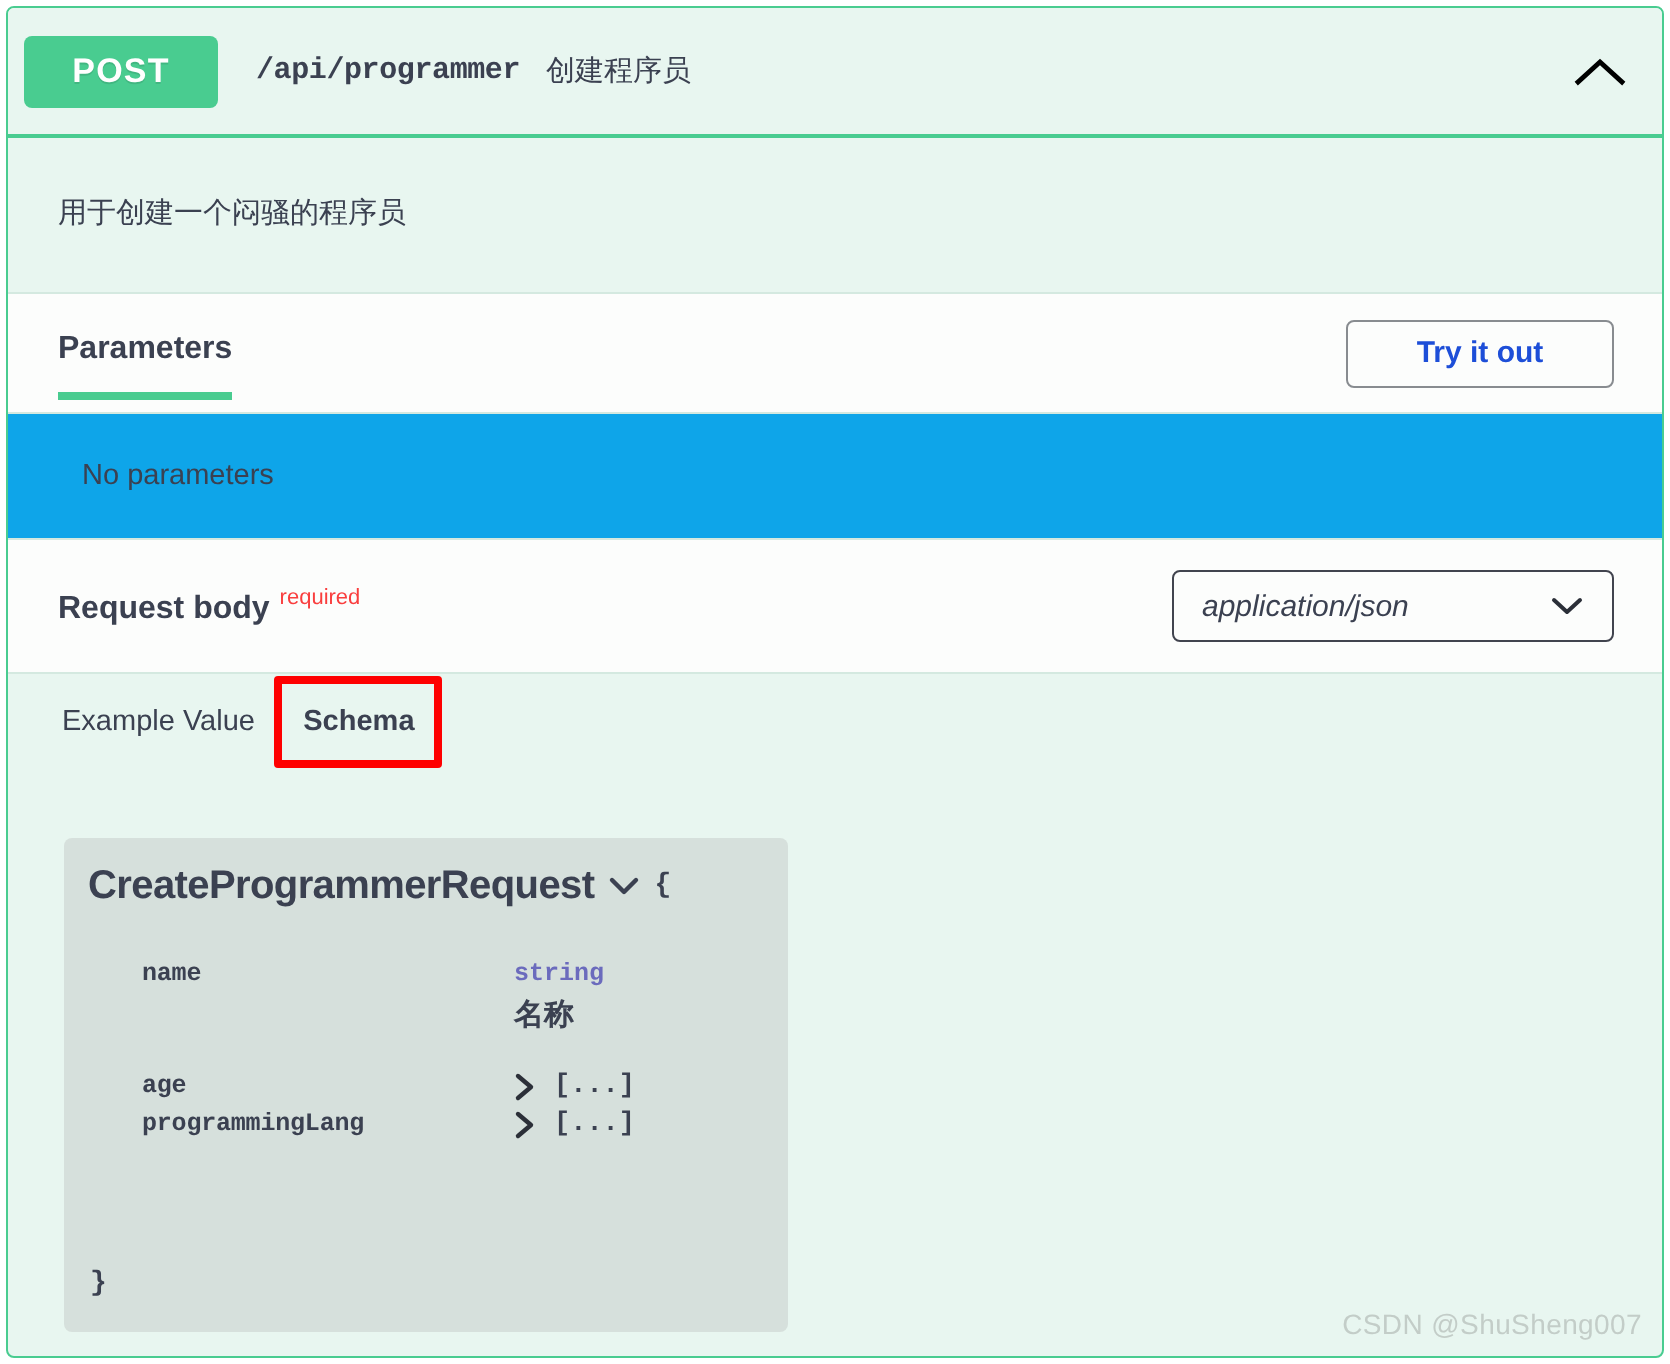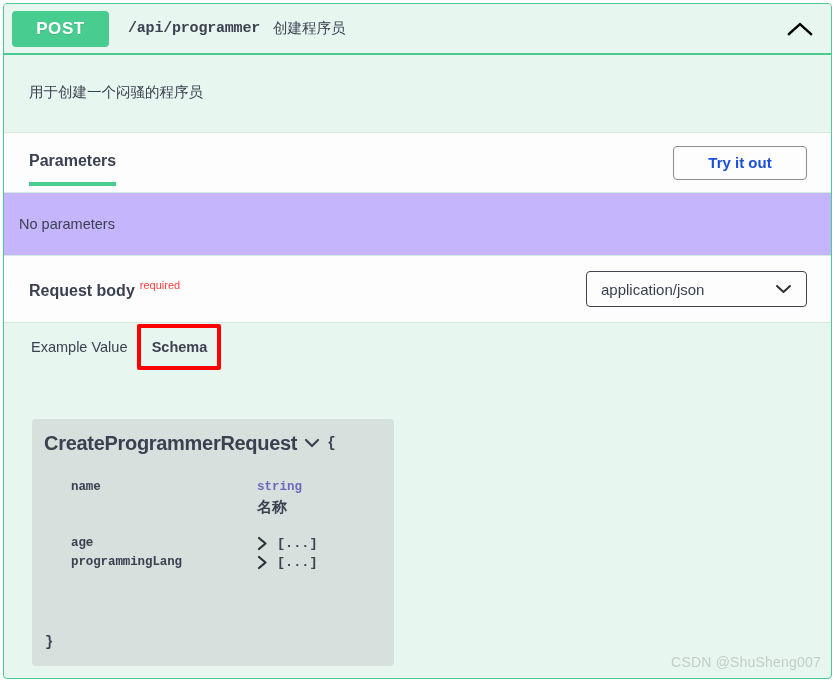--- a/index.html
+++ b/index.html
@@ -23,21 +23,21 @@
     box-sizing: border-box;
     background: #e8f6f0;
     border: 1px solid #49cc90;
     border-radius: 4px;
     overflow: hidden;
   }
 
   
   .opblock-summary {
     position: relative;
-    height: 51px;
+    height: 65px;
     display: flex;
     align-items: center;
     border-bottom: 2px solid #49cc90;
     background: #e8f6f0;
     padding: 0 10px 0 8px;
     box-sizing: border-box;
   }
   .method-badge {
     width: 97px;
     height: 36px;
@@ -131,25 +131,25 @@
     color: #1d4ed8;
     font-size: 15px;
     font-weight: bold;
     font-family: "Liberation Sans", sans-serif;
     cursor: pointer;
     padding: 0 14px;
   }
 
   
   .no-params {
-    background: #c4b5fd;
+    background: #0ea5e9;
     height: 62px;
     display: flex;
     align-items: center;
-    padding-left: 15px;
+    padding-left: 37px;
     font-size: 14.5px;
     color: #3b4151;
     box-sizing: border-box;
   }
 
   
   .reqbody-row {
     background: #fcfdfc;
     height: 66px;
     display: flex;
@@ -178,20 +178,21 @@
     background: #fcfdfc;
     display: flex;
     align-items: center;
     cursor: pointer;
     box-sizing: border-box;
   }
   .content-type-select .ct-value {
     font-size: 15px;
     color: #3b4151;
     padding-left: 14px;
+    font-style: italic;
   }
   .content-type-select .ct-caret {
     position: absolute;
     right: 14px;
     top: 50%;
     transform: translateY(-50%);
     display: flex;
   }
 
   

